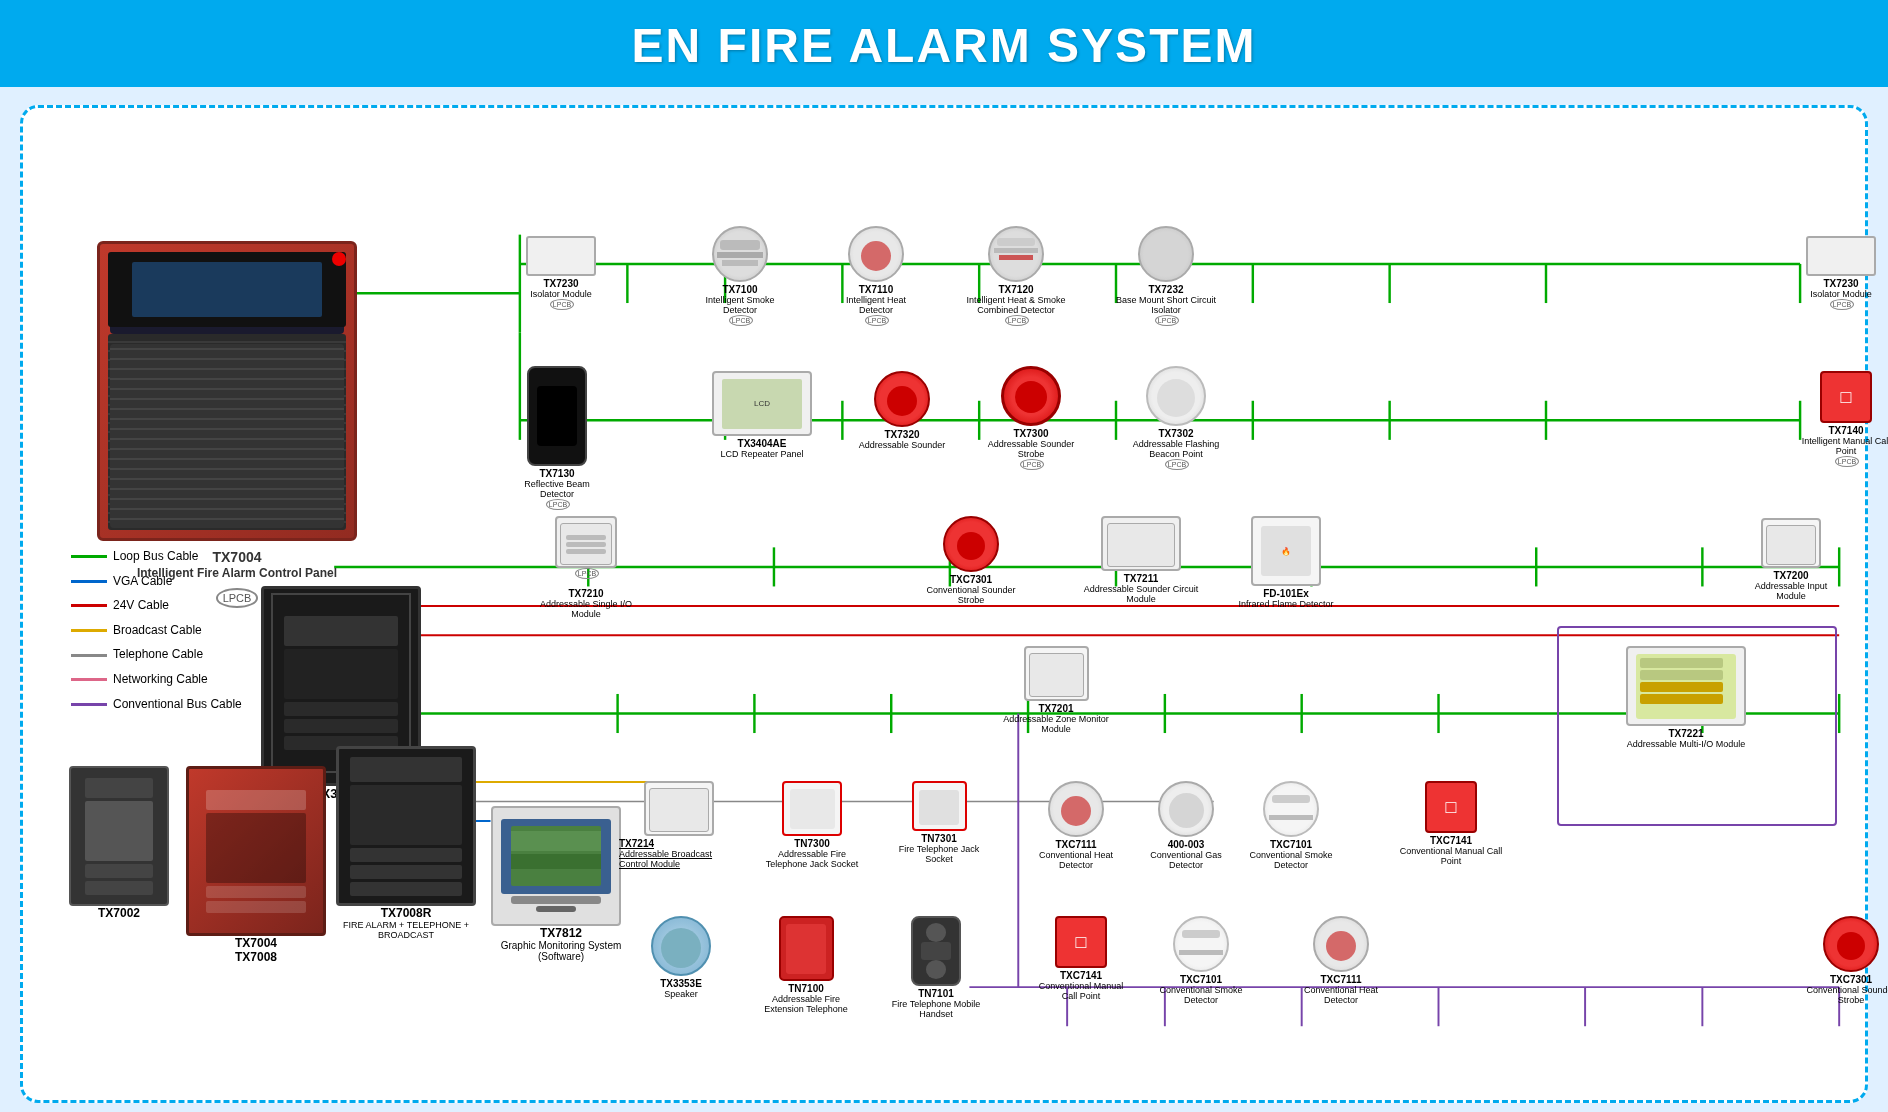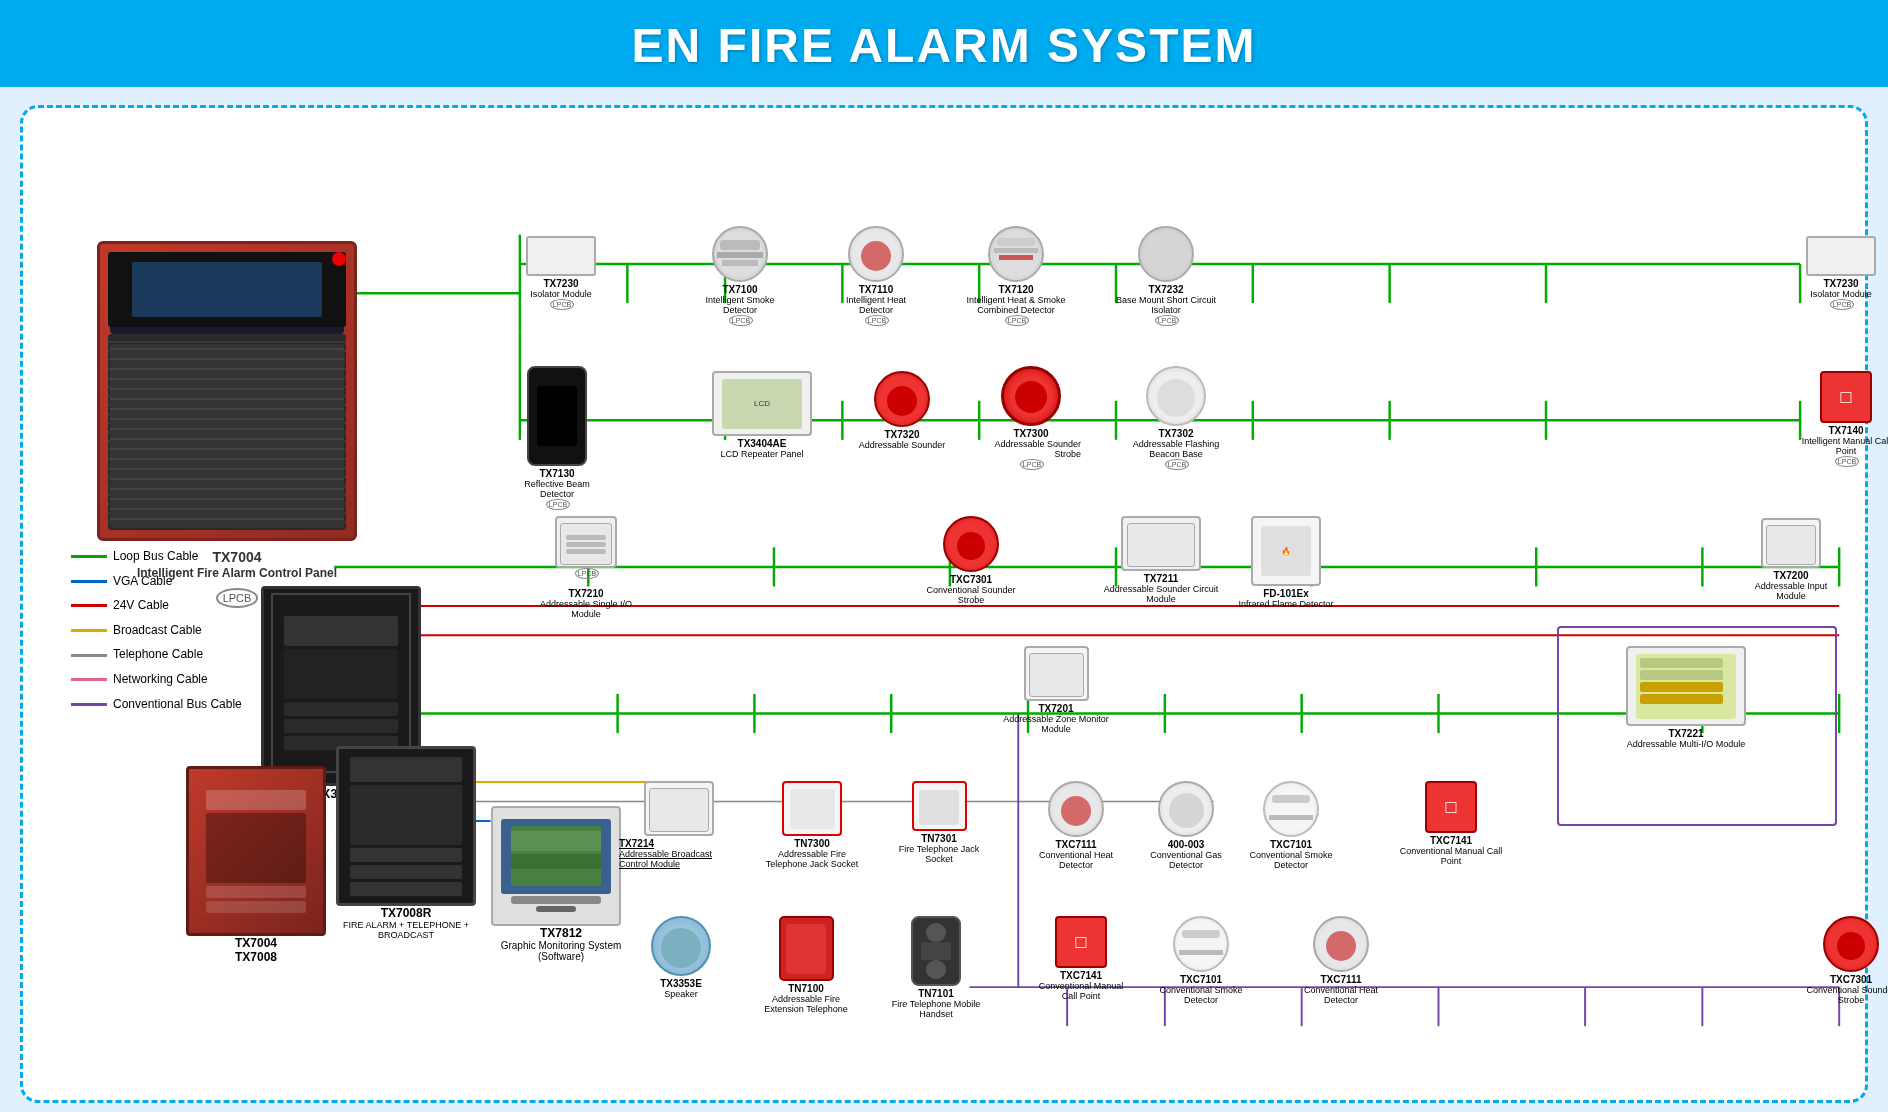--- a/index.html
+++ b/index.html
@@ -391,20 +391,29 @@
           <div style="width:90%; height:30px; background:#333; border-radius:2px;"></div>
           <div style="width:90%; height:50px; background:#222; border-radius:2px;"></div>
           <div style="width:90%; height:14px; background:#2a2a2a; border-radius:2px;"></div>
           <div style="width:90%; height:14px; background:#2a2a2a; border-radius:2px;"></div>
           <div style="width:90%; height:14px; background:#2a2a2a; border-radius:2px;"></div>
         </div>
       </div>
       <div style="font-weight:bold; font-size:13px;">TX3000D</div>
     </div>
 
+    <div style="position:absolute; left:28px; top:640px; text-align:center;">
+      <div class="tx7002" style="display:flex; flex-direction:column; align-items:center; justify-content:center; gap:3px; padding:5px;">
+        <div style="width:80%; height:20px; background:#444; border-radius:2px;"></div>
+        <div style="width:80%; height:60px; background:#555; border-radius:2px;"></div>
+        <div style="width:80%; height:14px; background:#444; border-radius:2px;"></div>
+        <div style="width:80%; height:14px; background:#444; border-radius:2px;"></div>
+      </div>
+      <div style="font-weight:bold; font-size:12px;">TX7002</div>
+    </div>
 
     <div style="position:absolute; left:145px; top:640px; text-align:center;">
       <div class="tx7004" style="display:flex; flex-direction:column; align-items:center; justify-content:center; gap:3px; padding:5px;">
         <div style="width:80%; height:20px; background:rgba(255,255,255,0.2); border-radius:2px;"></div>
         <div style="width:80%; height:70px; background:rgba(0,0,0,0.3); border-radius:2px;"></div>
         <div style="width:80%; height:12px; background:rgba(255,255,255,0.15); border-radius:2px;"></div>
         <div style="width:80%; height:12px; background:rgba(255,255,255,0.15); border-radius:2px;"></div>
       </div>
       <div style="font-weight:bold; font-size:12px; white-space:pre-line;">TX7004
 TX7008</div>
@@ -515,30 +524,30 @@
       </div>
       <div style="font-weight:bold; font-size:10px; margin-top:2px;">TX7320</div>
       <div style="font-size:9px;">Addressable Sounder</div>
     </div>
 
     <div style="position:absolute; left:940px; top:240px; text-align:center; width:100px;">
       <div class="sounder-strobe" style="margin:0 auto; border:3px solid #900;">
         <div style="width:32px; height:32px; background:#c00; border-radius:50%; margin:12px auto;"></div>
       </div>
       <div style="font-weight:bold; font-size:10px; margin-top:2px;">TX7300</div>
-      <div style="font-size:9px;text-align:right;">Addressable Sounder Strobe</div>
+      <div style="font-size:9px;">Addressable Sounder Strobe</div>
       <span class="lpcb">LPCB</span>
     </div>
 
     <div style="position:absolute; left:1080px; top:240px; text-align:center; width:110px;">
       <div class="beacon-base" style="margin:0 auto;">
         <div style="width:38px; height:38px; background:#ddd; border-radius:50%; margin:11px auto;"></div>
       </div>
       <div style="font-weight:bold; font-size:10px; margin-top:2px;">TX7302</div>
-      <div style="font-size:9px;">Addressable Flashing Beacon Base</div>
+      <div style="font-size:9px;">Addressable Flashing Beacon Point</div>
       <span class="lpcb">LPCB</span>
     </div>
 
     <div style="position:absolute; left:1760px; top:245px; text-align:center; width:90px;">
       <div class="call-point" style="margin:0 auto;"></div>
       <div style="font-weight:bold; font-size:10px; margin-top:2px;">TX7140</div>
       <div style="font-size:9px;">Intelligent Manual Call Point</div>
       <span class="lpcb">LPCB</span>
     </div>
 
@@ -557,21 +566,21 @@
 
 
     <div style="position:absolute; left:880px; top:390px; text-align:center; width:100px;">
       <div class="sounder" style="margin:0 auto;">
         <div style="width:28px; height:28px; background:#c00; border-radius:50%; margin:14px auto;"></div>
       </div>
       <div style="font-weight:bold; font-size:10px; margin-top:2px;">TXC7301</div>
       <div style="font-size:9px;">Conventional Sounder Strobe</div>
     </div>
 
-    <div style="position:absolute; left:1040px; top:390px; text-align:center; width:120px;margin-left:20px;">
+    <div style="position:absolute; left:1040px; top:390px; text-align:center; width:120px;">
       <div class="io-module" style="margin:0 auto; width:80px; height:55px;">
         <div style="width:68px; height:44px; background:#e8e8e8; border:1px solid #aaa; border-radius:3px; margin:5px auto;"></div>
       </div>
       <div style="font-weight:bold; font-size:10px; margin-top:2px;">TX7211</div>
       <div style="font-size:9px;">Addressable Sounder Circuit Module</div>
     </div>
 
     <div style="position:absolute; left:1190px; top:390px; text-align:center; width:110px;">
       <div style="width:70px; height:70px; background:#f5f5f5; border:2px solid #aaa; border-radius:4px; margin:0 auto; display:flex; align-items:center; justify-content:center;">
         <div style="width:50px; height:50px; background:#e0e0e0; border-radius:3px; display:flex; align-items:center; justify-content:center;">

